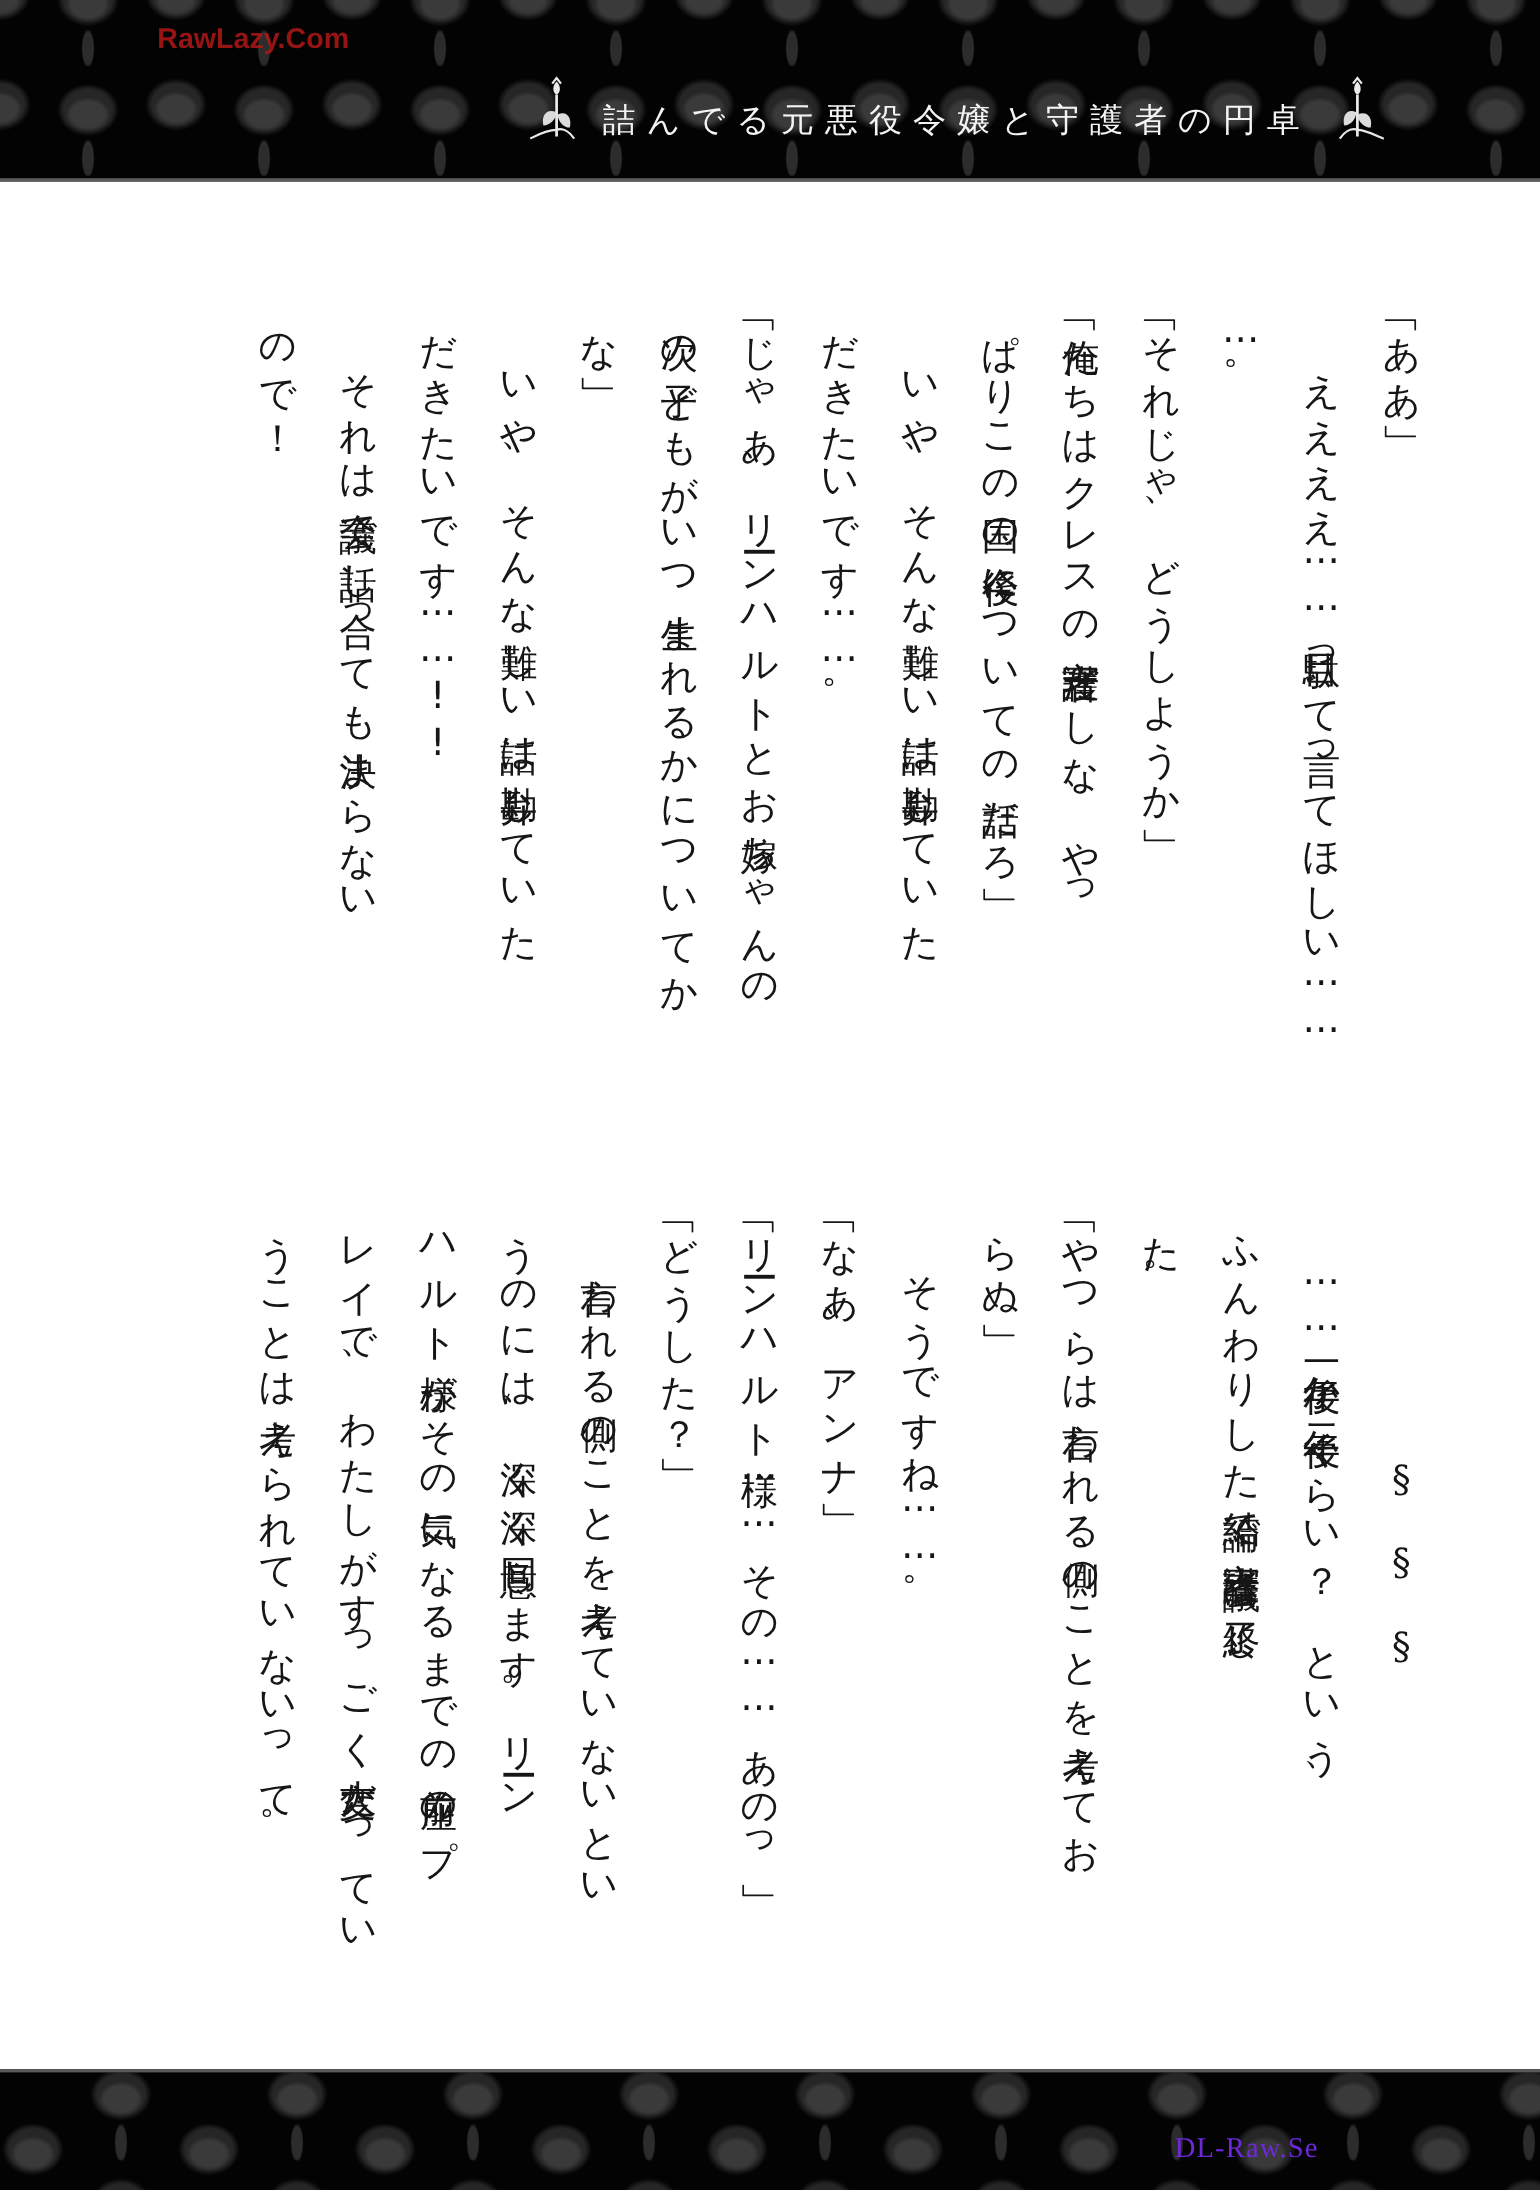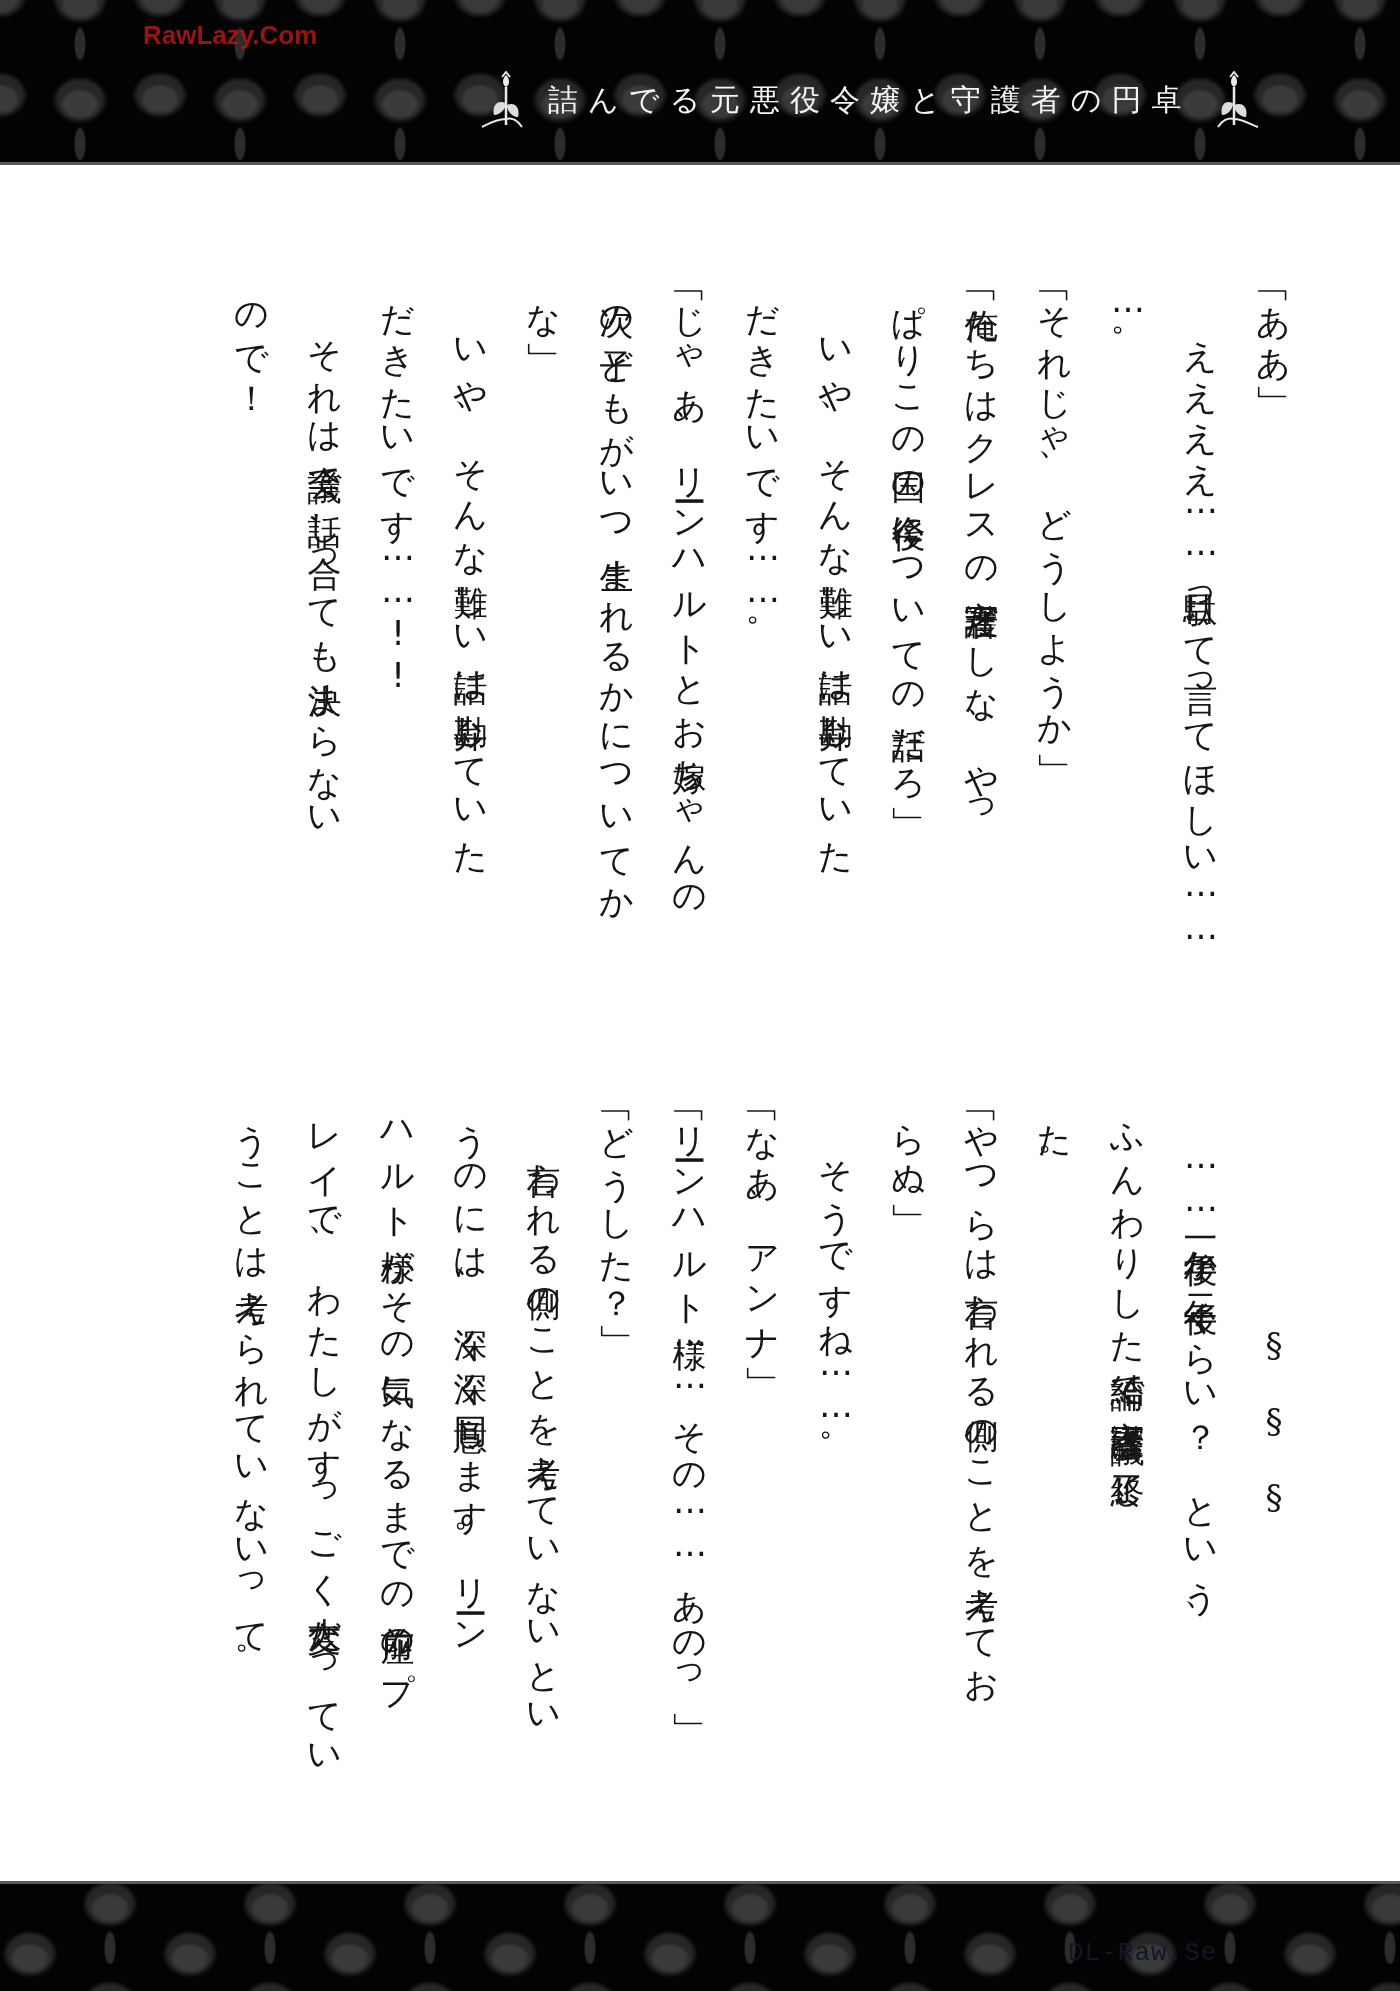--- a/index.html
+++ b/index.html
@@ -23,26 +23,26 @@
   .top-banner { top: 0; height: 162px; border-bottom: 3px solid #5a5a5a; }
   .bottom-banner { top: 1881px; height: 110px; border-top: 3px solid #5a5a5a; background-position: 30px -20px, 30px -20px, 30px -20px, 110px 30px, 110px 30px; }
 
   .watermark-top {
     position: absolute; left: 143px; top: 20px;
     font-family: "Liberation Sans", sans-serif; font-weight: bold;
     font-size: 26px; color: #b01818; letter-spacing: 0px; opacity: 0.85;
   }
   .watermark-bottom {
     position: absolute; left: 1068px; top: 1938px;
-    font-family: Liberation Mono, monospace;
-    font-size: 26px; color: #0f172a; letter-spacing: 1px;
+    font-family: Liberation Serif, serif;
+    font-size: 26px; color: #6d28d9; letter-spacing: 1px;
   }
   .title-wrap {
     position: absolute; top: 70px; left: 478px; height: 60px;
-    display: flex; align-items: center; gap: 14px;
+    display: flex; align-items: flex-end; gap: 14px;
   }
   .title-text {
     color: #f4f4f4; font-size: 30px; letter-spacing: 10px;
     font-family: "DejaVu Sans", sans-serif;
   }
   .flower { width: 56px; height: 62px; display: block; }
 
   
   .page-body { position: absolute; left: 0; top: 165px; width: 1400px; height: 1716px; }
   .block {

